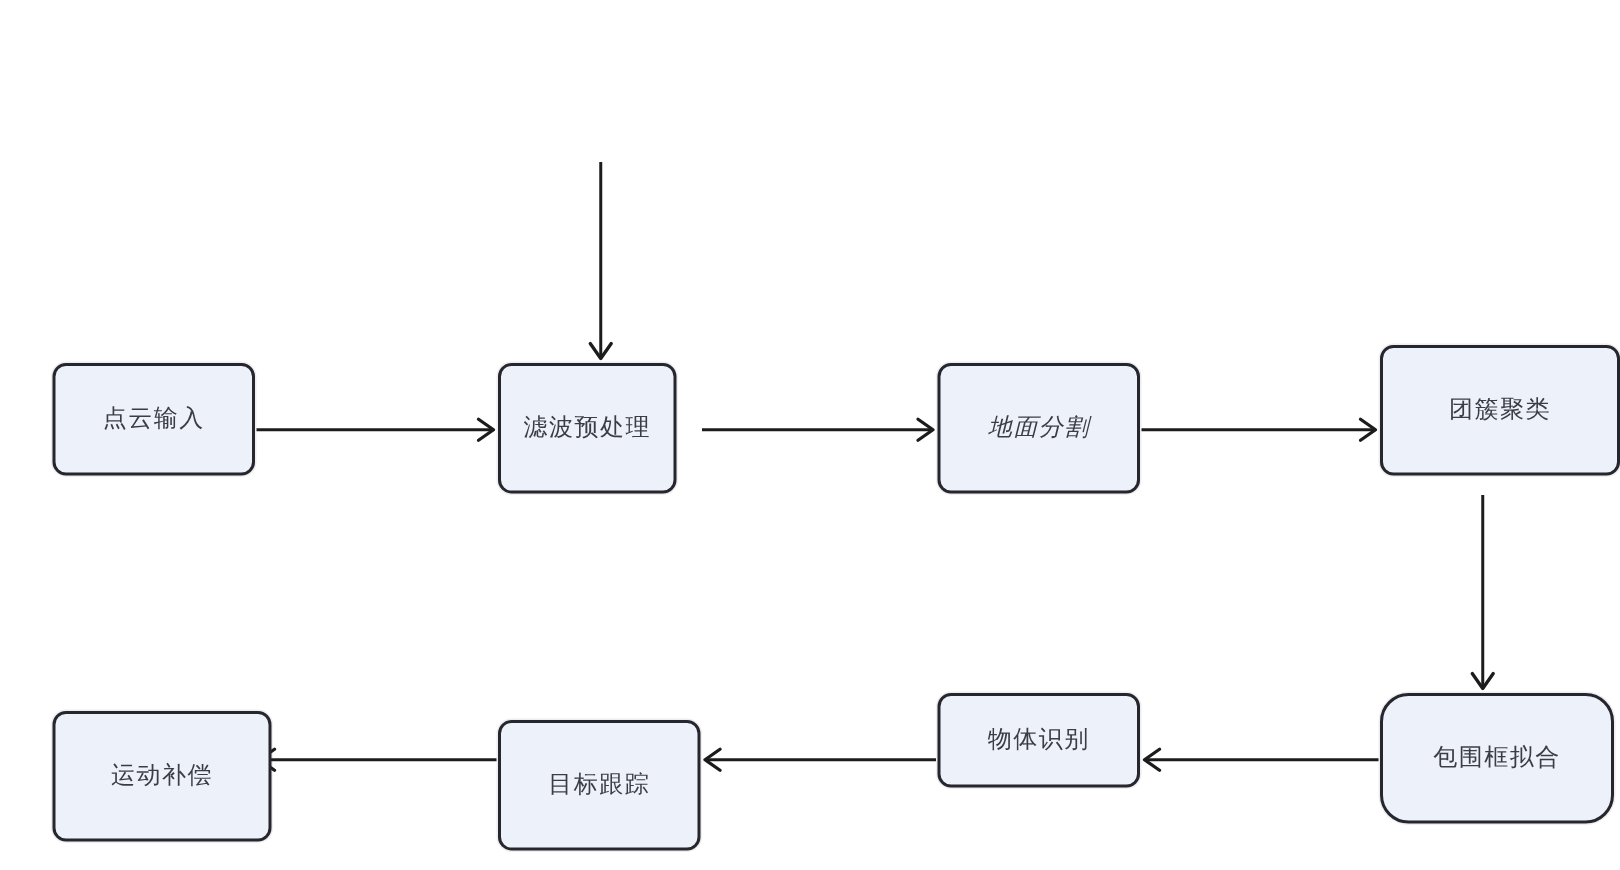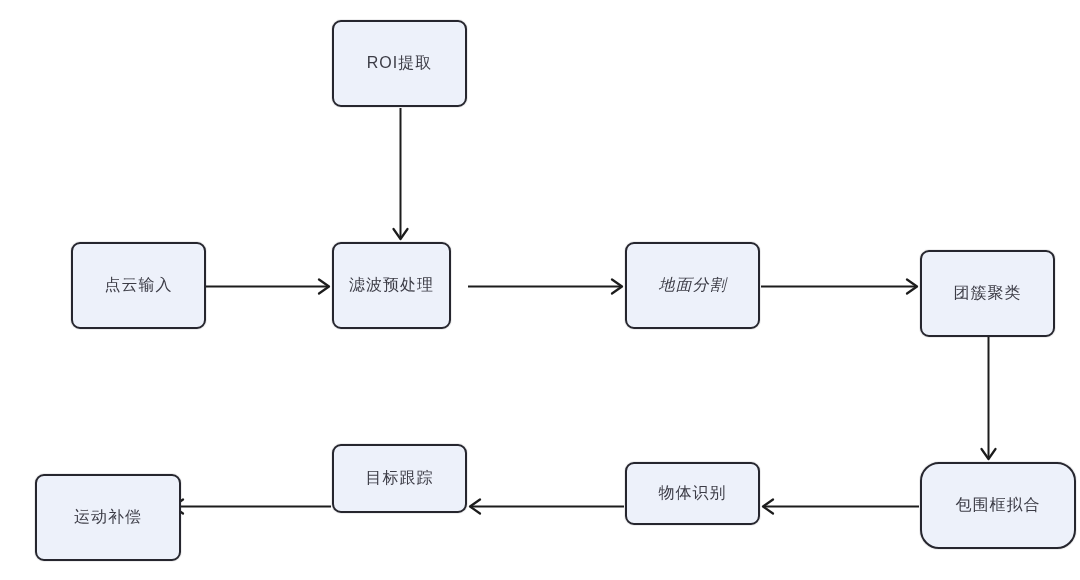--- a/index.html
+++ b/index.html
@@ -54,39 +54,36 @@
   <line x1="400.5" y1="108" x2="400.5" y2="239" stroke="#1c1c1c" stroke-width="2" marker-end="url(#arrowhead)"></line>
       <line x1="171" y1="286.5" x2="329" y2="286.5" stroke="#1c1c1c" stroke-width="2" marker-end="url(#arrowhead)"></line>
       <line x1="468" y1="286.5" x2="622" y2="286.5" stroke="#1c1c1c" stroke-width="2" marker-end="url(#arrowhead)"></line>
       <line x1="761" y1="286.5" x2="917" y2="286.5" stroke="#1c1c1c" stroke-width="2" marker-end="url(#arrowhead)"></line>
       <line x1="988.5" y1="330" x2="988.5" y2="459" stroke="#1c1c1c" stroke-width="2" marker-end="url(#arrowhead)"></line>
       <line x1="919" y1="506.5" x2="763" y2="506.5" stroke="#1c1c1c" stroke-width="2" marker-end="url(#arrowhead)"></line>
       <line x1="624" y1="506.5" x2="470" y2="506.5" stroke="#1c1c1c" stroke-width="2" marker-end="url(#arrowhead)"></line>
       <line x1="331" y1="506.5" x2="173" y2="506.5" stroke="#1c1c1c" stroke-width="2" marker-end="url(#arrowhead)"></line>
     </svg>
 
-<div class="node" style="left: 332px; top: 20px; width: 135px; height: 87px;">
-      <span>ROI提取</span>
-    </div>
-    <div class="node" style="left: 35px; top: 242px; width: 135px; height: 87px; margin-left: 36px;">
+    <div class="node" style="left: 35px; top: 242px; width: 135px; height: 75px;">
       <span>点云输入</span>
     </div>
     <div class="node" style="left: 332px; top: 242px; width: 119px; height: 87px;">
       <span>滤波预处理</span>
     </div>
     <div class="node" style="left: 625px; top: 242px; width: 135px; height: 87px; font-style: italic;">
       <span>地面分割</span>
     </div>
-    <div class="node" style="left: 920px; top: 250px; width: 135px; height: 87px;">
+    <div class="node" style="left: 920px; top: 230px; width: 160px; height: 87px;">
       <span>团簇聚类</span>
     </div>
     <div class="node" style="left: 35px; top: 474px; width: 146px; height: 87px;">
       <span>运动补偿</span>
     </div>
-    <div class="node" style="left: 332px; top: 444px; width: 135px; height: 69px;">
+    <div class="node" style="left: 332px; top: 480px; width: 135px; height: 87px;">
       <span>目标跟踪</span>
     </div>
     <div class="node" style="left: 625px; top: 462px; width: 135px; height: 63px;">
       <span>物体识别</span>
     </div>
     <div class="node" style="left: 920px; top: 462px; width: 156px; height: 87px; border-radius: 19px;">
       <span>包围框拟合</span>
     </div>
   </div>
 

